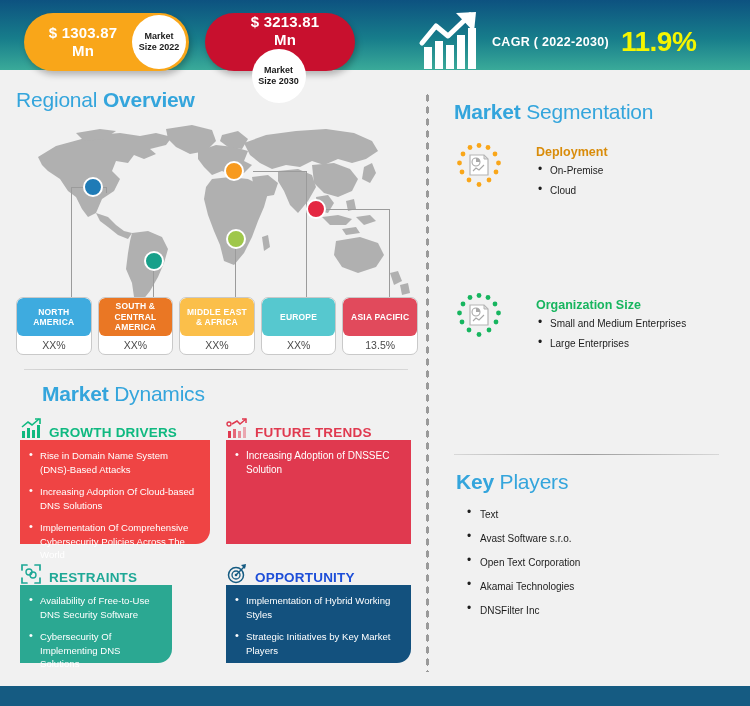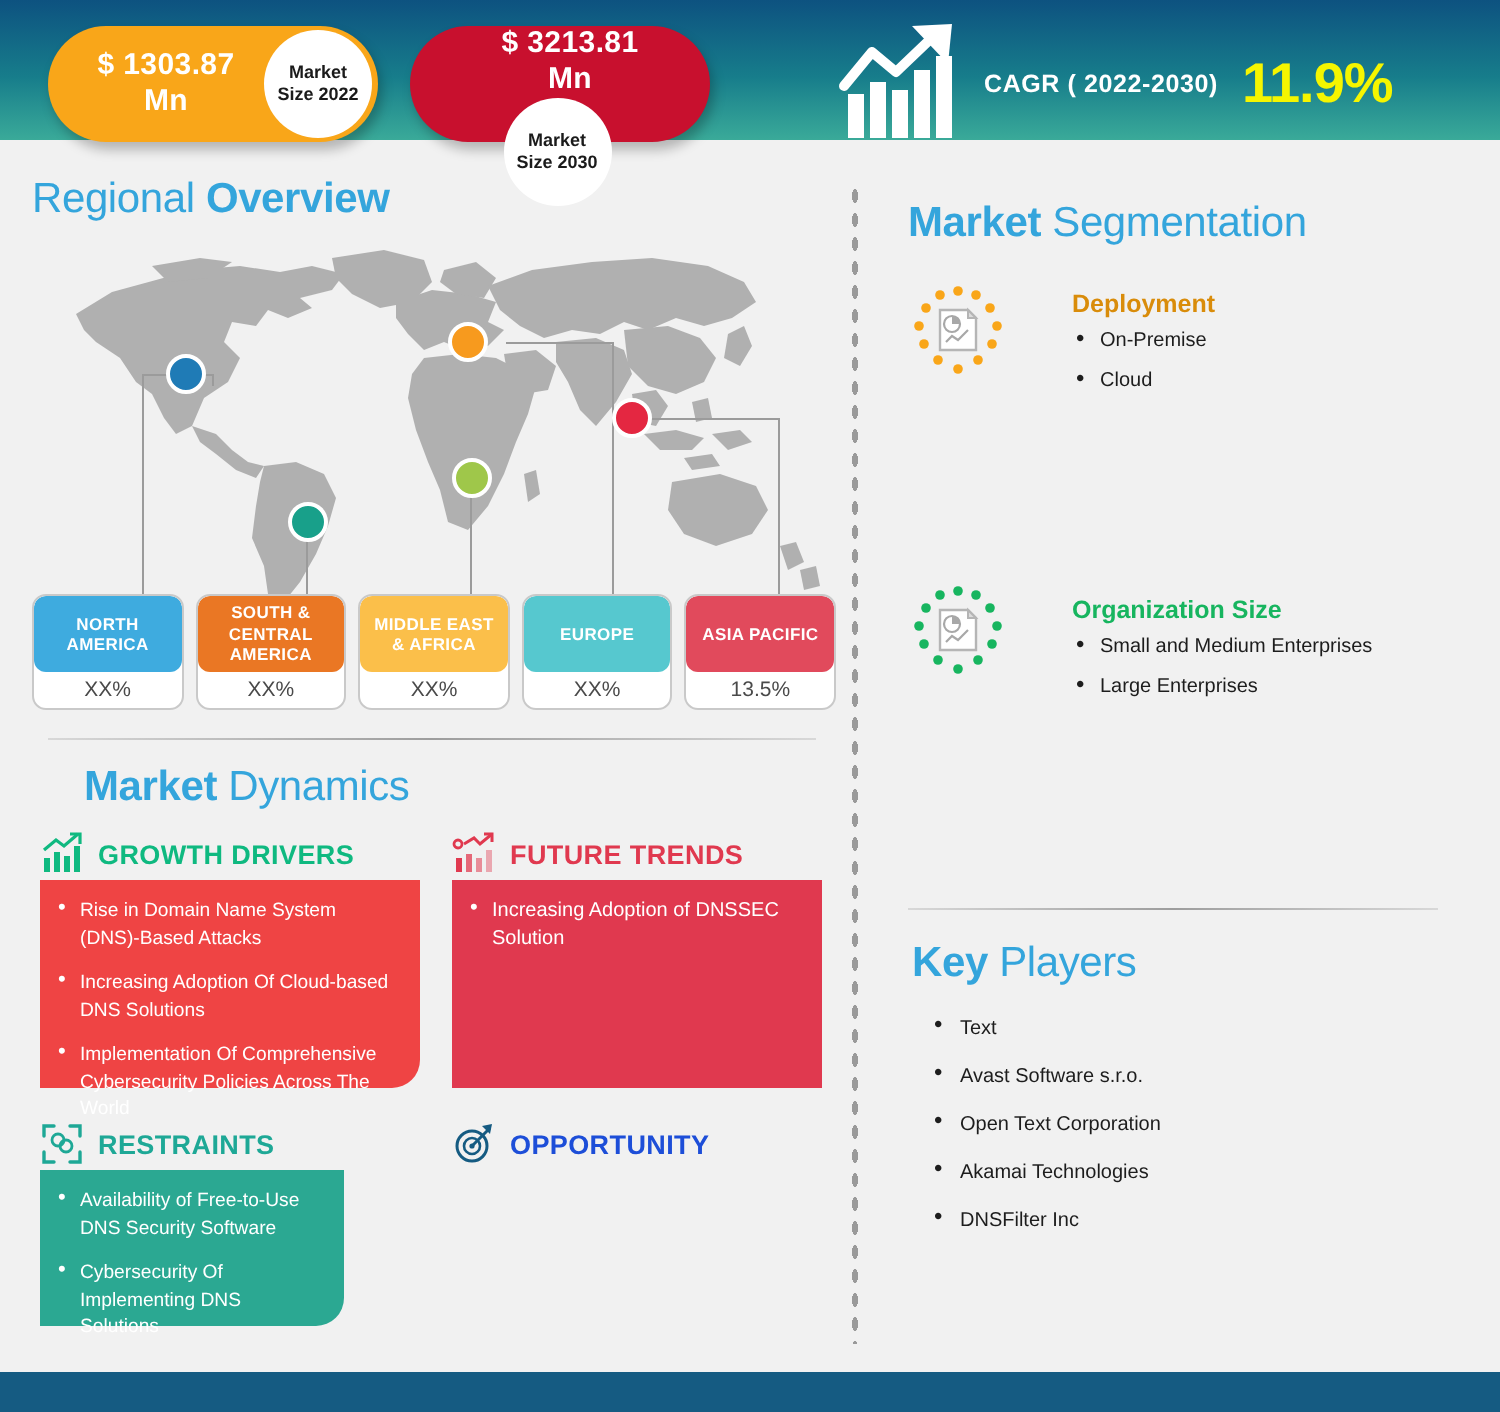--- a/index.html
+++ b/index.html
@@ -72,21 +72,21 @@
     color:#fff;font-size:8.5px;font-weight:bold;line-height:10.5px;text-align:center;
     letter-spacing:.2px;padding:0 3px;box-sizing:border-box;
   }
   .region-val{flex:1;display:flex;align-items:center;justify-content:center;
     color:#4a4a4a;font-size:10.5px;}
 
   
   .hr{height:1px;background:linear-gradient(90deg,#d8d8d8,#9d9d9d,#d8d8d8);}
 
   
-  .dyn-head{display:flex;align-items:center;gap:7px;height:26px;}
+  .dyn-head{display:flex;align-items:flex-end;gap:7px;height:26px;}
   .dyn-title{font-size:13.5px;font-weight:bold;letter-spacing:.2px;}
   .dyn-box{border-radius:0 0 14px 0;padding:9px 11px 9px 9px;box-sizing:border-box;}
   .dyn-box ul{margin:0;padding:0;list-style:none;}
   .dyn-box li{
     color:#fff;font-size:9.6px;line-height:13.5px;margin-bottom:9px;
     padding-left:11px;position:relative;
   }
   .dyn-box li:last-child{margin-bottom:0;}
   .dyn-box li:before{content:"•";position:absolute;left:0;top:-1px;color:#fff;font-size:11px;}
 
@@ -325,20 +325,26 @@
   <div style="position:absolute;left:226px;top:475px;width:185px;">
     <div class="dyn-head">
       <svg width="22" height="22" viewBox="0 0 22 22">
         <circle cx="10" cy="12" r="7.5" fill="none" stroke="#155b82" stroke-width="1.5"></circle>
         <circle cx="10" cy="12" r="4" fill="none" stroke="#155b82" stroke-width="1.3"></circle>
         <circle cx="10" cy="12" r="1.3" fill="#155b82"></circle>
         <path d="M10 12 L19 3" stroke="#155b82" stroke-width="1.5"></path>
         <path d="M15 2 L20 1 L19 6 Z" fill="#155b82"></path>
       </svg>
       <span class="dyn-title" style="color:#1d4ed8">OPPORTUNITY</span>
+    </div>
+    <div class="dyn-box" style="background:#13517e;height:78px;border-radius:0 0 14px 0;">
+      <ul>
+        <li>Implementation of Hybrid Working Styles</li>
+        <li>Strategic Initiatives by Key Market Players</li>
+      </ul>
     </div>
   </div>
 </div>
 
 <div class="right-panel">
 
   <div style="position:absolute;left:18px;top:16px;" class="sec-title">
     <b>Market</b>
     <span class="light">Segmentation</span>
   </div>

